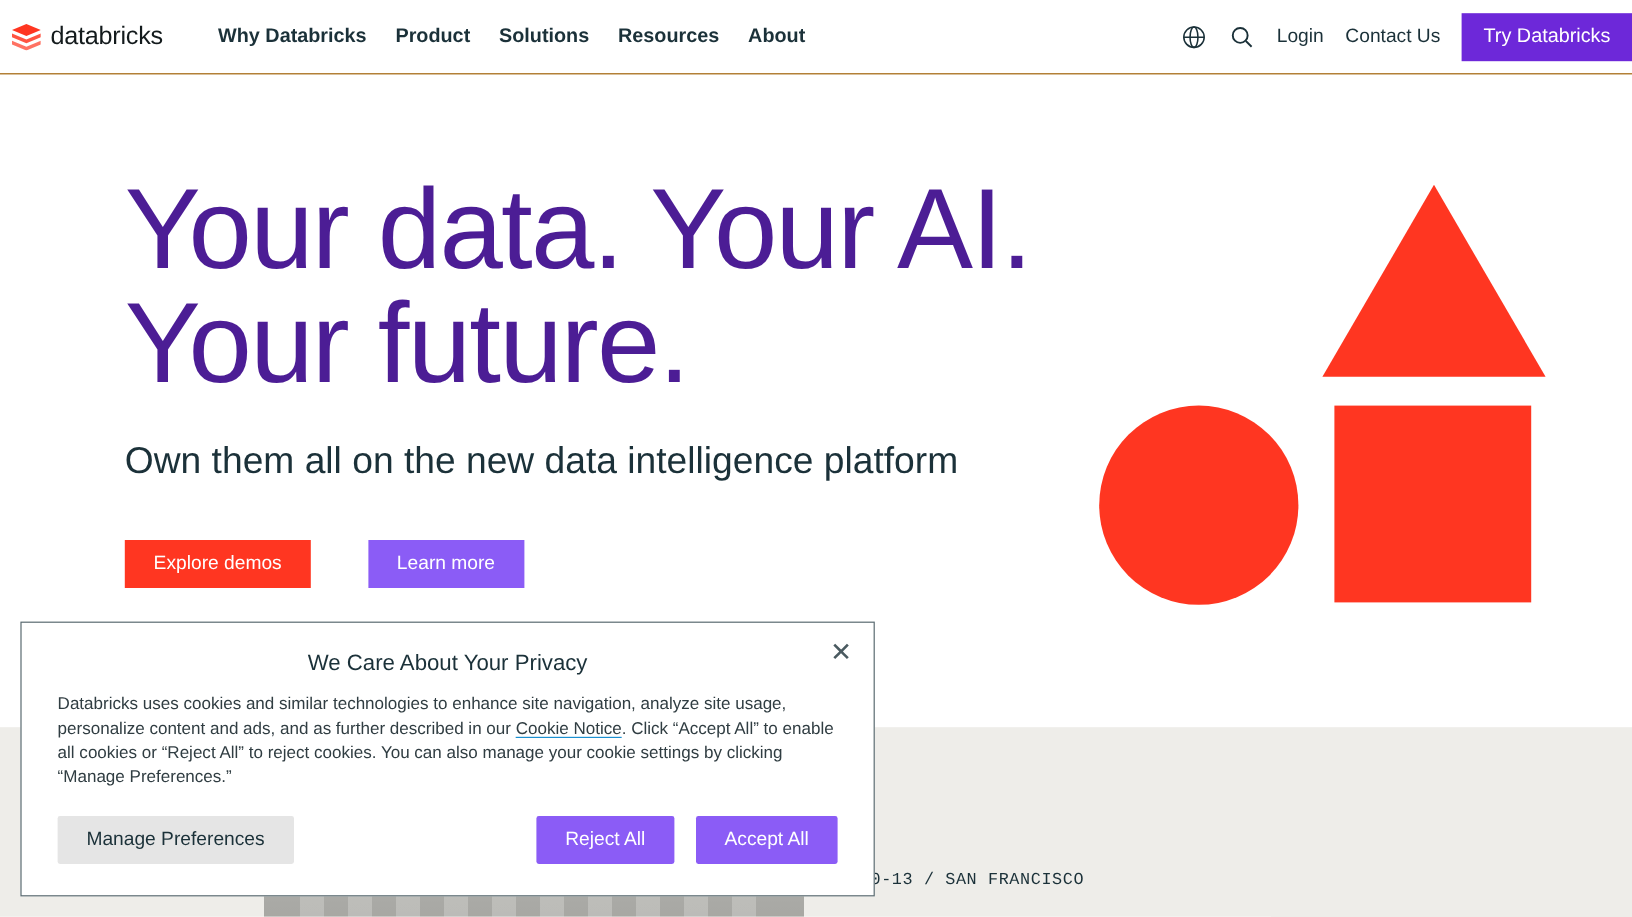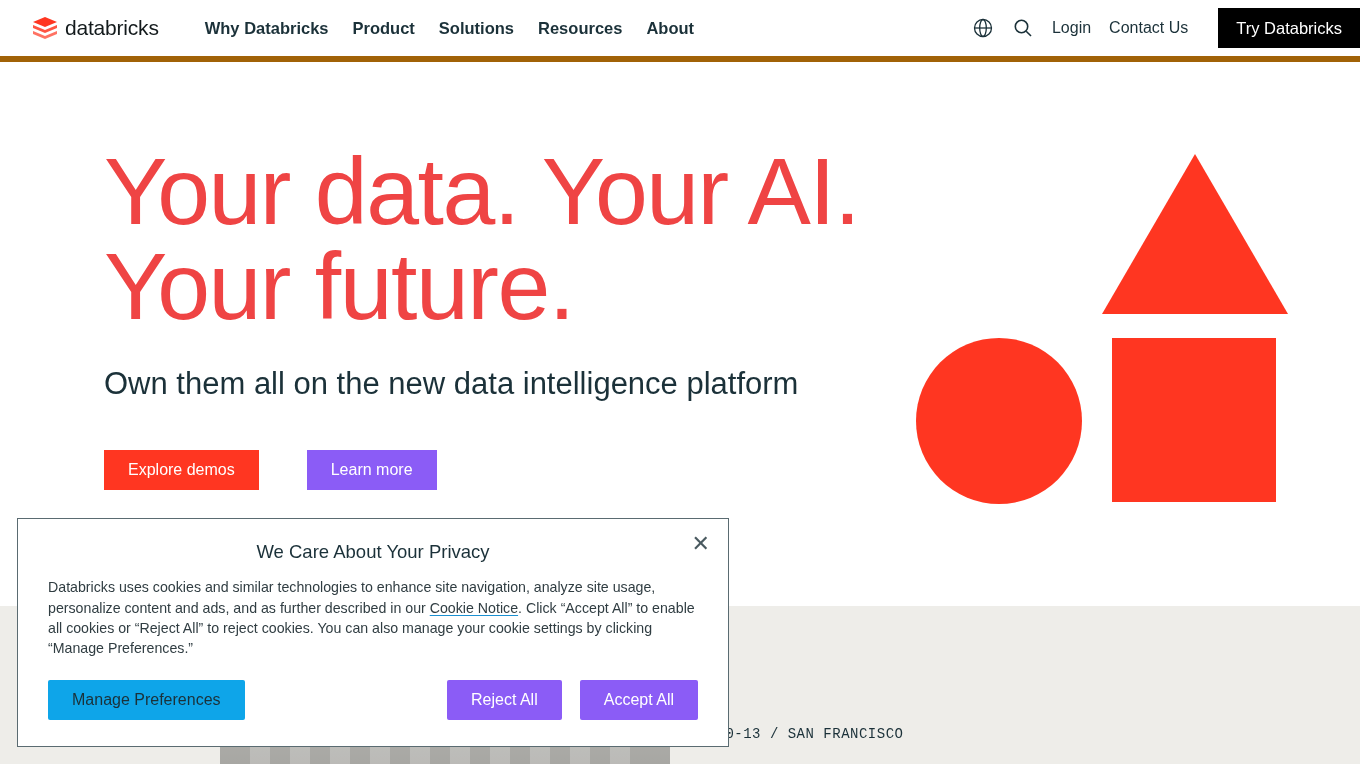--- a/index.html
+++ b/index.html
@@ -9,24 +9,24 @@
     color: #1b3139;
     width: 1360px;
     height: 764px;
     overflow: hidden;
     position: relative;
   }
 
   
   .header {
     height: 62px;
-    border-bottom: 6px solid #a16207;
-    display: flex;
-    align-items: center;
-    padding: 0 0 0 33px;
+    border-bottom: 1px solid #a16207;
+    display: flex;
+    align-items: center;
+    padding: 0 0 0 10px;
   }
   .logo {
     display: flex;
     align-items: center;
     gap: 8px;
     margin-right: 46px;
   }
   .logo-mark svg { display: block; }
   .logo-text {
     font-size: 21px;
@@ -61,43 +61,43 @@
     cursor: pointer;
     color: #1b3139;
   }
   .header-link {
     font-size: 16px;
     color: #1b3139;
     text-decoration: none;
     cursor: pointer;
   }
   .try-btn {
-    background: #000000;
+    background: #6d28d9;
     color: #fff;
     font-size: 16.5px;
     padding: 0 18px;
     height: 40px;
     display: flex;
     align-items: center;
     cursor: pointer;
-    margin-left: 12px;
+    margin-left: 0;
     margin-right: 0;
   }
 
   
   .hero {
     position: relative;
     padding: 82px 0 0 104px;
     height: 544px;
   }
   .hero-title {
     font-size: 95px;
     line-height: 1.0;
     font-weight: 500;
-    color: #ef4444;
+    color: #4c1d95;
     letter-spacing: -1.5px;
     margin-bottom: 32px;
     max-width: 800px;
   }
   .hero-sub {
     font-size: 31px;
     font-weight: 400;
     color: #1b3139;
     margin-bottom: 48px;
   }
@@ -228,21 +228,21 @@
     text-underline-offset: 2px;
     border-bottom: 0;
     cursor: pointer;
   }
   .cookie-row {
     display: flex;
     align-items: center;
     gap: 18px;
   }
   .cookie-manage {
-    background: #0ea5e9;
+    background: #e5e5e5;
     color: #1b3139;
     border-radius: 2px;
   }
   .cookie-dark {
     background: #8b5cf6;
     color: #fff;
     border-radius: 2px;
   }
   .cookie-spacer { flex: 1; }
 </style>

